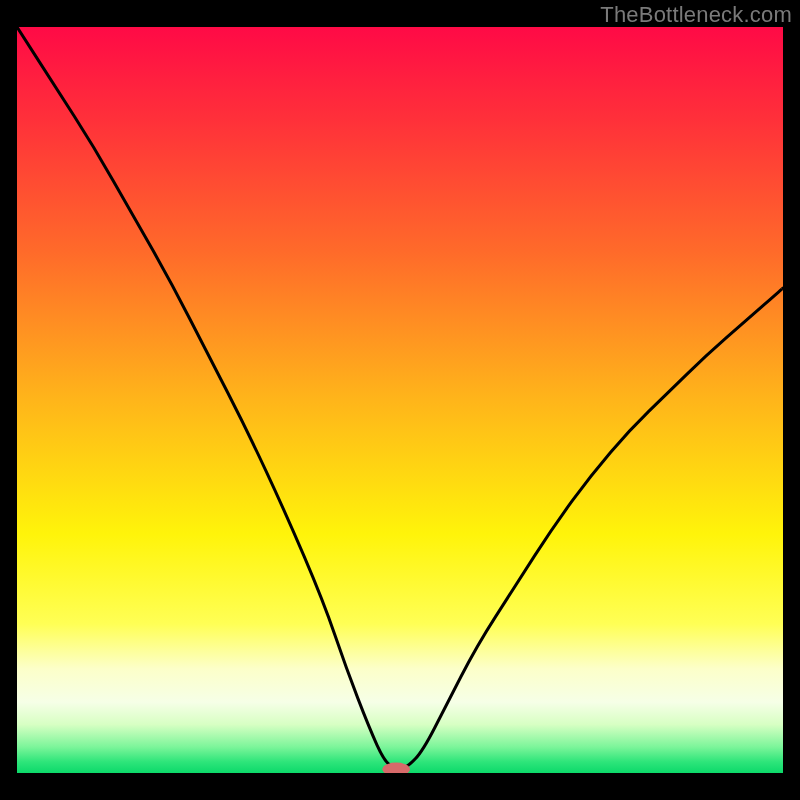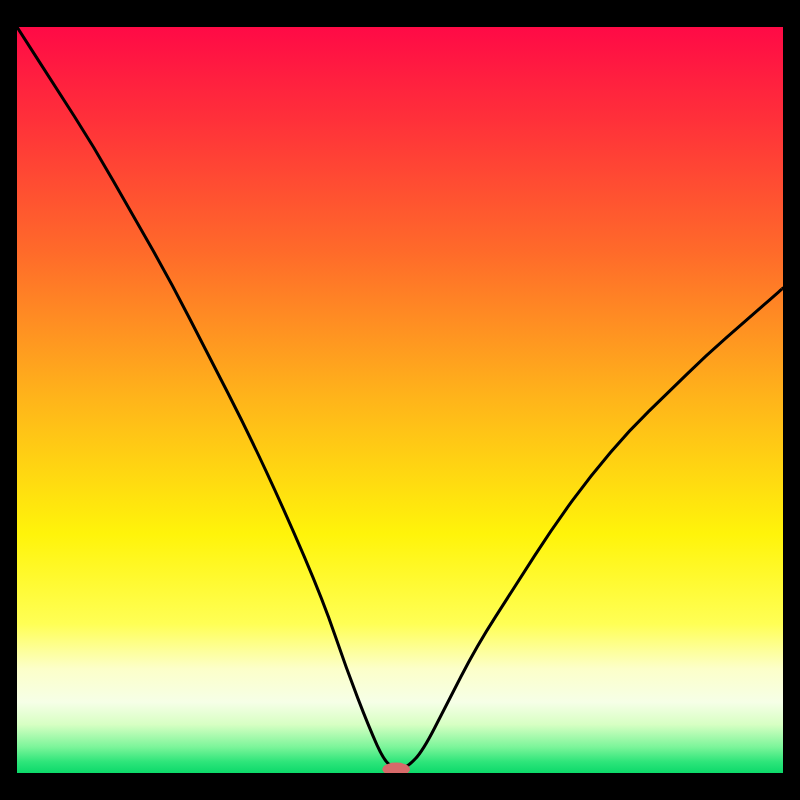--- a/index.html
+++ b/index.html
@@ -37,20 +37,21 @@
   .plot-area svg {
     display: block;
     width: 100%;
     height: 100%;
   }
 </style>
 </head>
 <body>
 
 <div class="frame">
+  <div class="watermark">TheBottleneck.com</div>
   <div class="plot-area">
     <svg id="chart-svg" viewBox="0 0 766 746" preserveAspectRatio="none">
       <defs>
         <linearGradient id="bg-grad" x1="0" y1="0" x2="0" y2="1">
             <stop offset="0%" stop-color="#ff0a46"></stop>
             <stop offset="12%" stop-color="#ff2f3a"></stop>
             <stop offset="30%" stop-color="#ff6a2a"></stop>
             <stop offset="50%" stop-color="#ffb51a"></stop>
             <stop offset="68%" stop-color="#fff40a"></stop>
             <stop offset="80%" stop-color="#ffff55"></stop>

